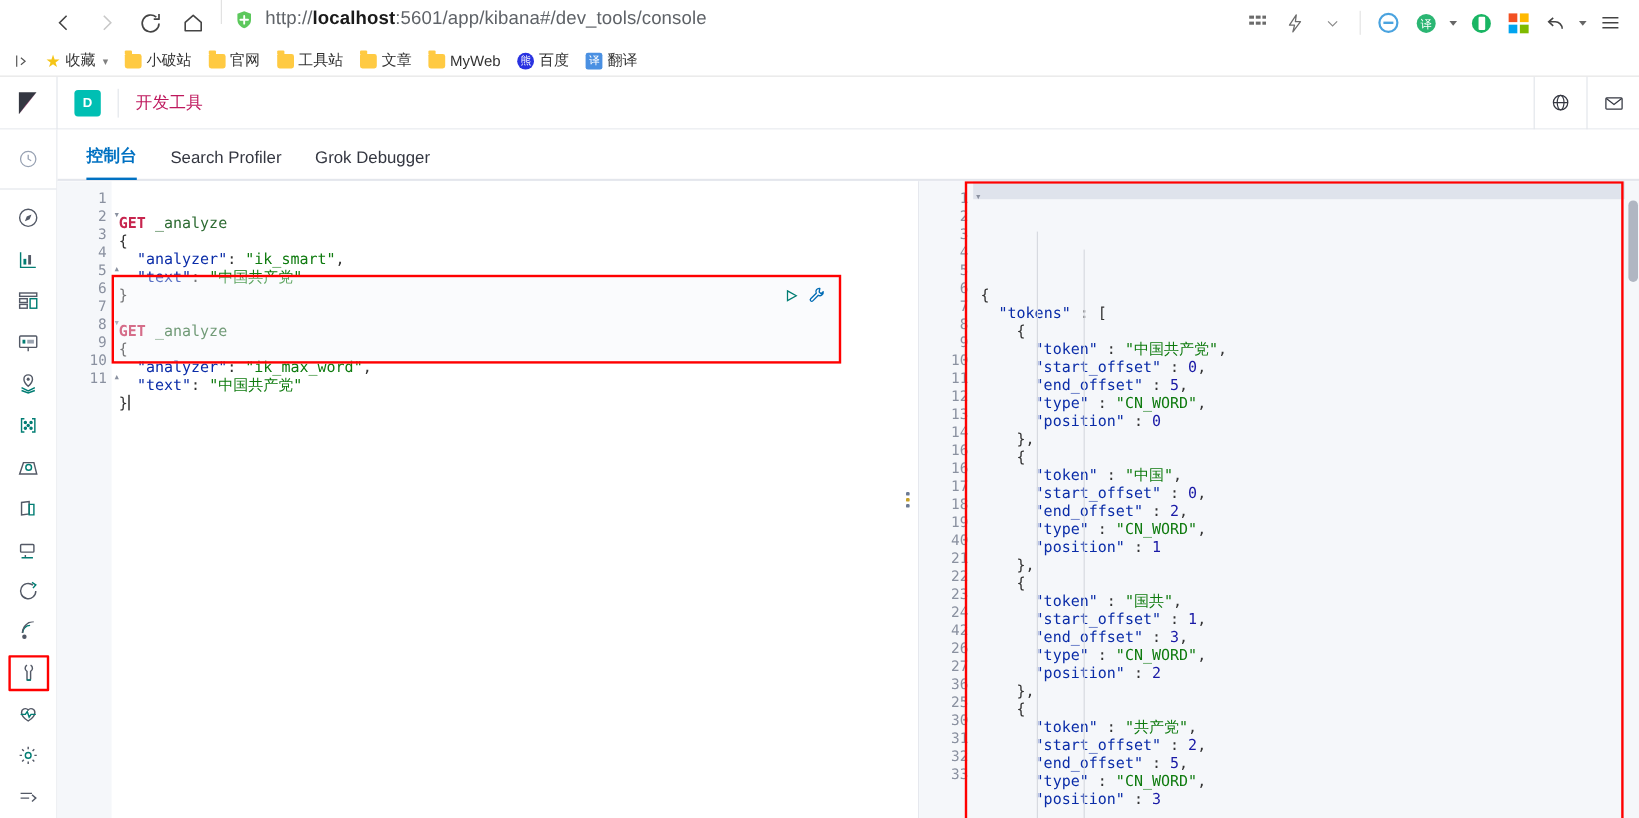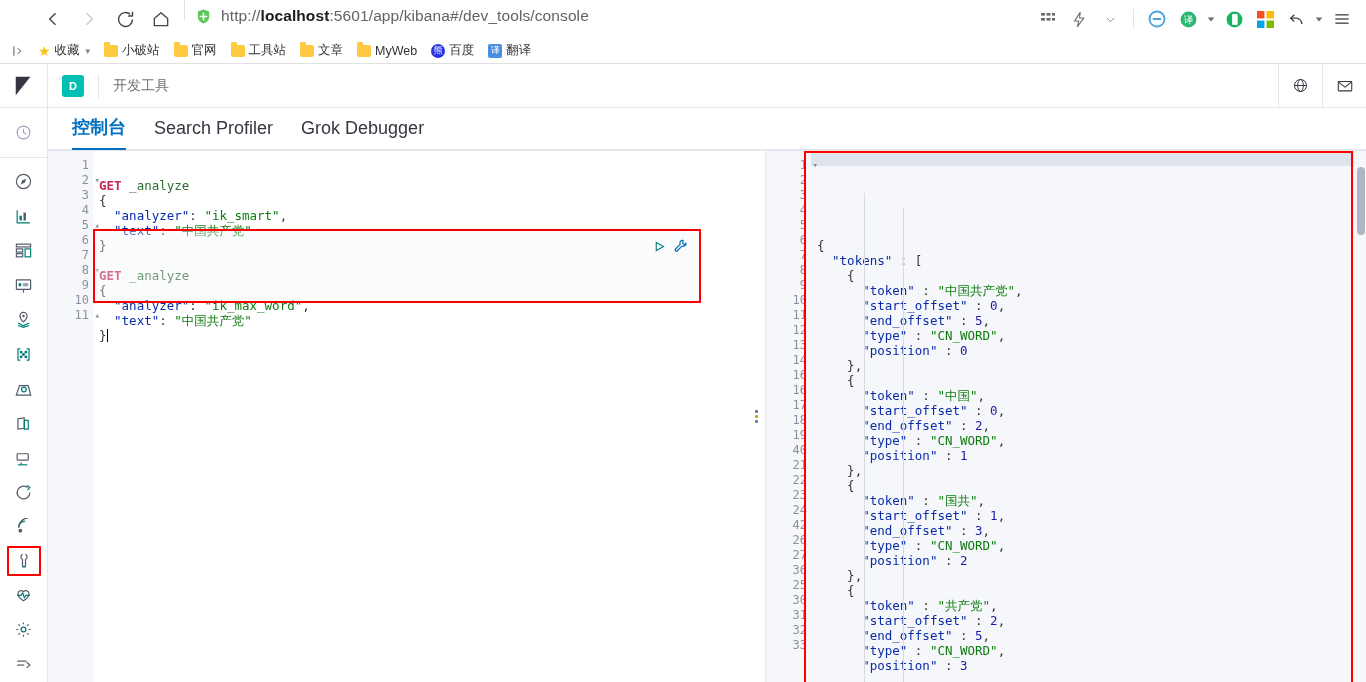--- a/index.html
+++ b/index.html
@@ -114,21 +114,21 @@
     border-right: 1px solid #e3e6ec;
   }
   .kb-badge {
     width: 22px; height: 22px; border-radius: 3px;
     background: #00bfb3; color: #fff;
     font-size: 11px; font-weight: bold;
     display: flex; align-items: center; justify-content: center;
     margin-left: 14px;
   }
   .kb-vsep { width:1px; height: 24px; background:#e3e6ec; margin: 0 14px; }
-  .kb-title { font-size: 14px; color:#737373; }
+  .kb-title { font-size: 14px; color:#be185d; }
   .kb-header-right { margin-left:auto; display:flex; align-items:center; height:44px;}
   .kb-hicon {
     width: 44px; height: 44px; display:flex; align-items:center;justify-content:center;
     border-left: 1px solid #e3e6ec; color: #343741; cursor:pointer;
   }
 
   
   .body-wrap { display: flex; height: calc(682px - 38px - 26px - 44px); }
 
   
@@ -157,21 +157,21 @@
   .main { flex: 1; display: flex; flex-direction: column; min-width: 0; }
   .tabs-row {
     height: 42px;
     display: flex; align-items: flex-end;
     padding-left: 10px;
     border-bottom: 1px solid #e3e6ec;
     background: #fff;
   }
   .tab {
     padding: 0 14px 10px 14px;
-    font-size: 18px;
+    font-size: 14px;
     color: #343741;
     cursor: pointer;
     position: relative;
     margin-top: 48px;
   }
   .tab.active { color: #0071c2; font-weight: 600; }
   .tab.active:after {
     content:""; position:absolute; left:14px; right:14px; bottom:-1px; height:2px;
     background:#0071c2;
   }

